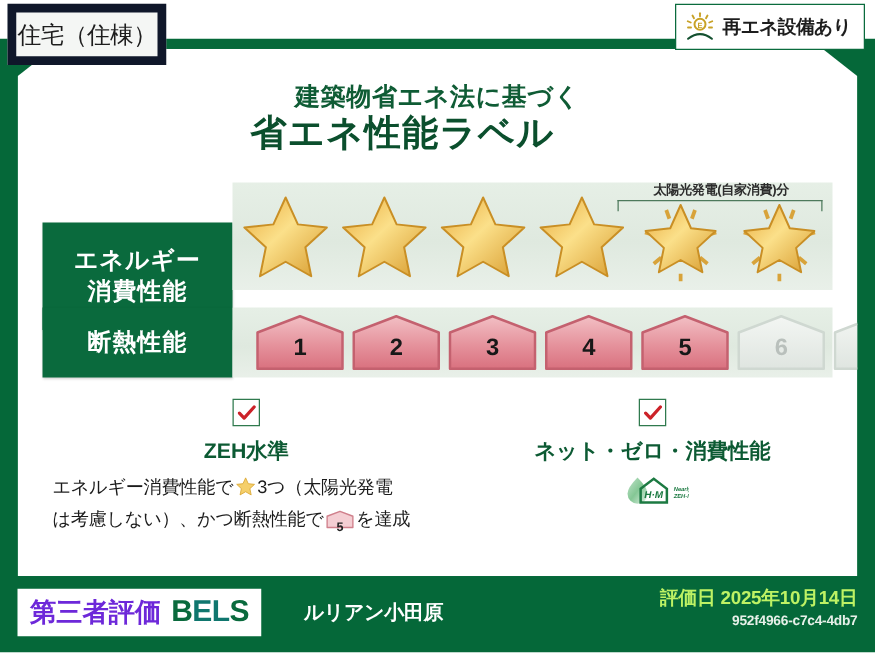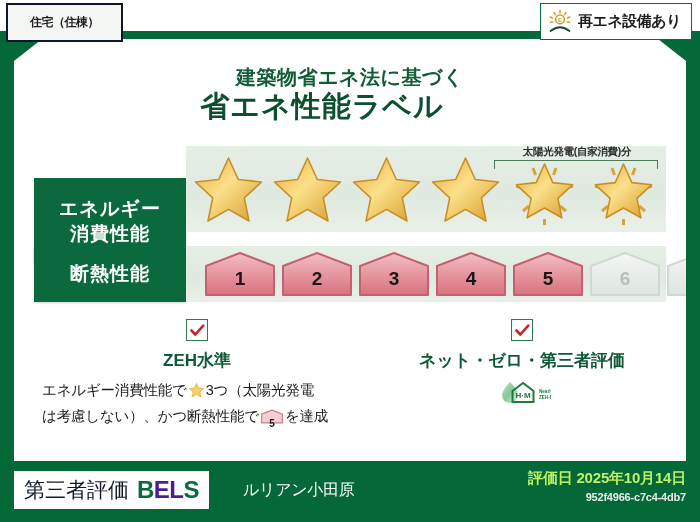--- a/index.html
+++ b/index.html
@@ -20,23 +20,23 @@
   
   .top-strip{
     position:absolute;left:0;top:0;width:700px;height:31px;background:#ffffff;
   }
 
   
   .type-pill{
     position:absolute;left:6px;top:3px;
     width:113px;height:35px;
     background:#f4f6f4;
-    border:2px solid #0f172a;
+    border:7px solid #0f172a;
     display:flex;align-items:center;justify-content:center;
-    font-size:12px;font-weight:bold;color:#1d1d1d;
+    font-size:19px;font-weight:normal;color:#1d1d1d;
     letter-spacing:-0.5px;
     z-index:6;
   }
 
   
   .renew-pill{
     position:absolute;right:8px;top:3px;
     height:35px;
     background:#ffffff;
     border:1px solid #0a6b3d;
@@ -135,36 +135,36 @@
   .crit-body{font-size:14.5px;color:#1b1b1b;line-height:23px;letter-spacing:-0.2px;}
 
   .inline-star{display:inline-block;vertical-align:-3px;margin:0 1px;}
   .inline-house{display:inline-block;vertical-align:-4px;margin:0 2px;position:relative;width:22px;height:17px;}
   .inline-house svg{display:block;}
   .inline-house span{
     position:absolute;left:0;right:0;top:4px;text-align:center;
     font-size:10px;font-weight:bold;color:#222;
   }
 
-  .zeh-logo{margin-left:6px;display:inline-flex;align-items:flex-start;}
+  .zeh-logo{margin-left:6px;display:inline-flex;align-items:flex-start;font-style:italic;}
 
   
   .footer{position:absolute;left:0;bottom:0;width:700px;height:61px;}
   .bels-box{
     position:absolute;left:14px;top:10px;
     height:38px;background:#ffffff;
     display:flex;align-items:center;padding:0 10px;gap:8px;
   }
-  .bels-jp{font-size:21px;font-weight:normal;color:#0f172a;letter-spacing:0px;}
+  .bels-jp{font-size:21px;font-weight:bold;color:#6d28d9;letter-spacing:0px;}
   .bels-en{font-size:24px;font-weight:bold;letter-spacing:-0.5px;}
   .bels-en .b1{color:#0a6a3d;}
-  .bels-en .b2{color:#4c1d95;text-align:right;}
+  .bels-en .b2{color:#0f766e;text-align:right;}
   .bldg-name{
     position:absolute;left:243px;top:19px;
-    font-size:16px;color:#ffffff;font-weight:normal;letter-spacing:-0.3px;
+    font-size:16px;color:#ffffff;font-weight:bold;letter-spacing:-0.3px;
   }
   .eval-date{
     position:absolute;right:14px;top:8px;
     font-size:15px;color:#bef264;font-weight:bold;letter-spacing:-0.2px;
   }
   .eval-id{
     position:absolute;right:14px;top:30px;
     font-size:11px;color:#e7f0e9;font-weight:bold;letter-spacing:-0.2px;
   }
 </style>
@@ -366,21 +366,21 @@
       </div>
     </div>
 
     <div class="crit crit-right">
       <div class="crit-head">
         <span class="chk">
           <svg width="15" height="13" viewBox="0 0 15 13">
             <path d="M1.5 6.5 L5.3 10.5 L13.3 1.6" fill="none" stroke="#cc2229" stroke-width="2.6" stroke-linecap="round" stroke-linejoin="round"></path>
           </svg>
         </span>
-        <span class="crit-title">ネット・ゼロ・第三者評価</span>
+        <span class="crit-title">ネット・ゼロ・消費性能</span>
         <span class="zeh-logo">
           <svg width="52" height="26" viewBox="0 0 52 26">
             <defs>
               <linearGradient id="zg" x1="0" y1="0" x2="1" y2="1">
                 <stop offset="0%" stop-color="#bfe3c9"></stop>
                   <stop offset="50%" stop-color="#7ec48f"></stop>
                   <stop offset="100%" stop-color="#dff0e4"></stop>
               </linearGradient>
             </defs>
             <path d="M11 2 Q3 10 3 15 a8 8 0 0 0 16 0 Q19 10 11 2 Z" fill="url(#zg)" opacity="0.95"></path>

